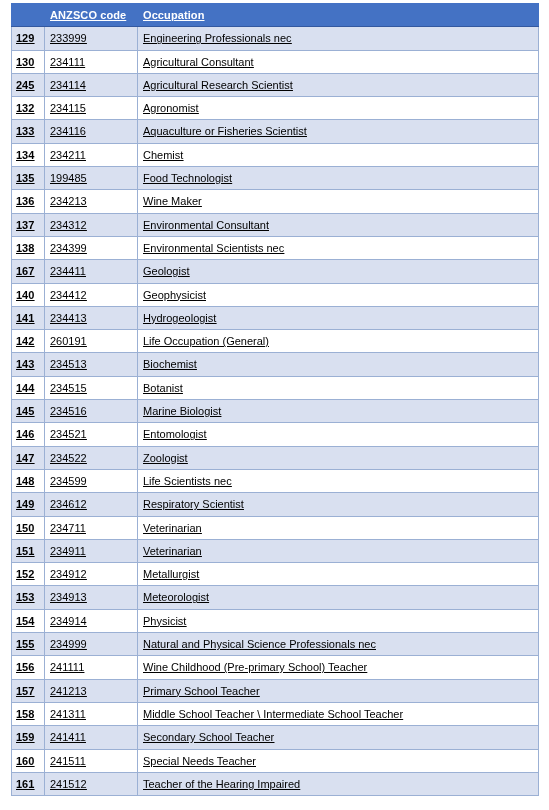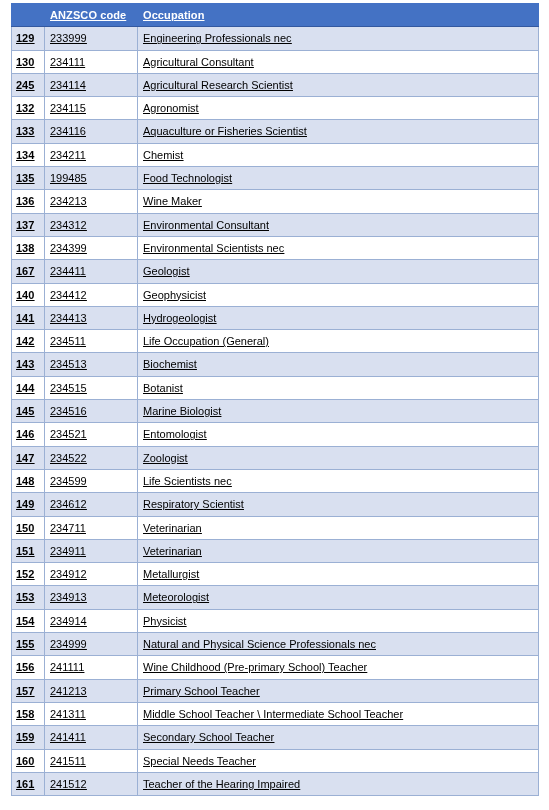--- a/index.html
+++ b/index.html
@@ -170,21 +170,21 @@
           <td class="cell-code"><span class="u">234412</span></td>
           <td class="cell-occ"><span class="u">Geophysicist</span></td>
         </tr>
         <tr class="shade">
           <td class="cell-index"><span class="u">141</span></td>
           <td class="cell-code"><span class="u">234413</span></td>
           <td class="cell-occ"><span class="u">Hydrogeologist</span></td>
         </tr>
         <tr class="plain">
           <td class="cell-index"><span class="u">142</span></td>
-          <td class="cell-code"><span class="u">234511</span></td>
+          <td class="cell-code"><span class="u">260191</span></td>
           <td class="cell-occ"><span class="u">Life Occupation (General)</span></td>
         </tr>
         <tr class="shade">
           <td class="cell-index"><span class="u">143</span></td>
           <td class="cell-code"><span class="u">234513</span></td>
           <td class="cell-occ"><span class="u">Biochemist</span></td>
         </tr>
         <tr class="plain">
           <td class="cell-index"><span class="u">144</span></td>
           <td class="cell-code"><span class="u">234515</span></td>

